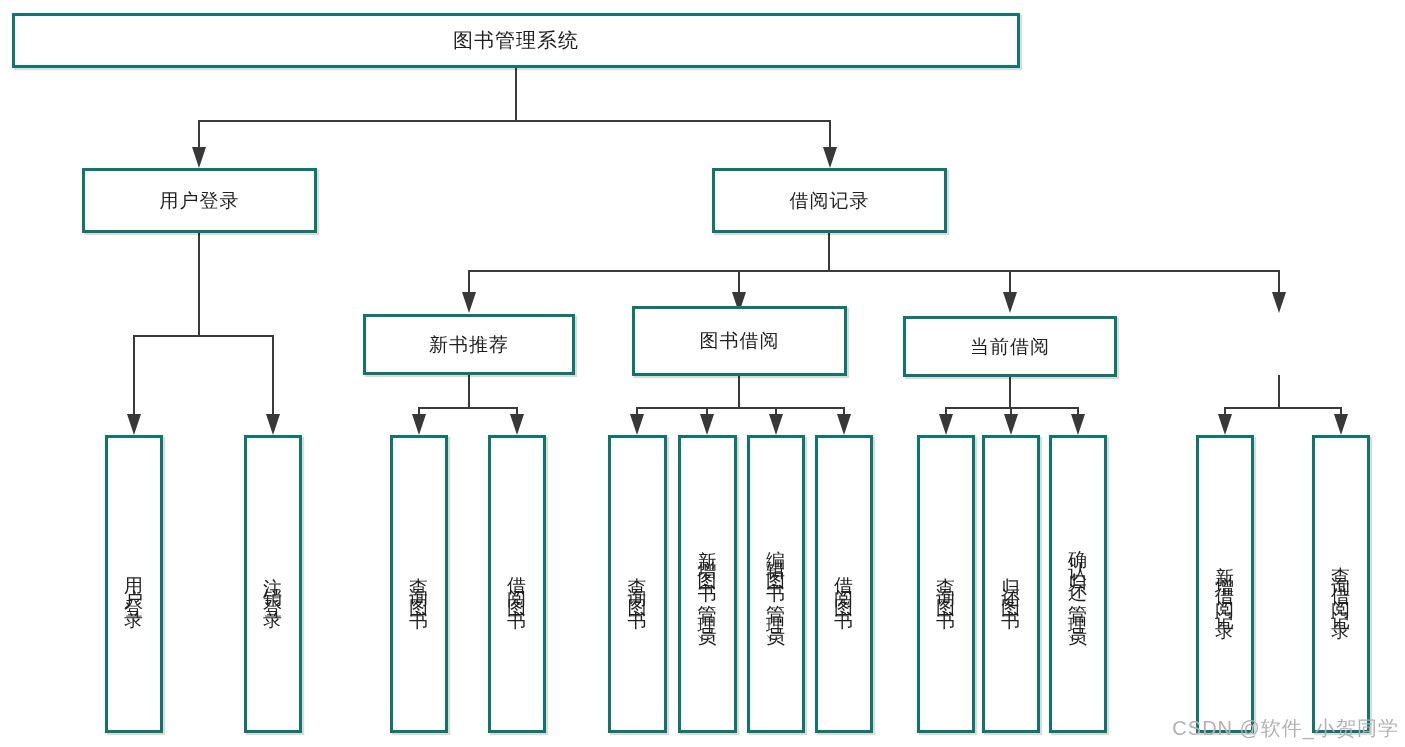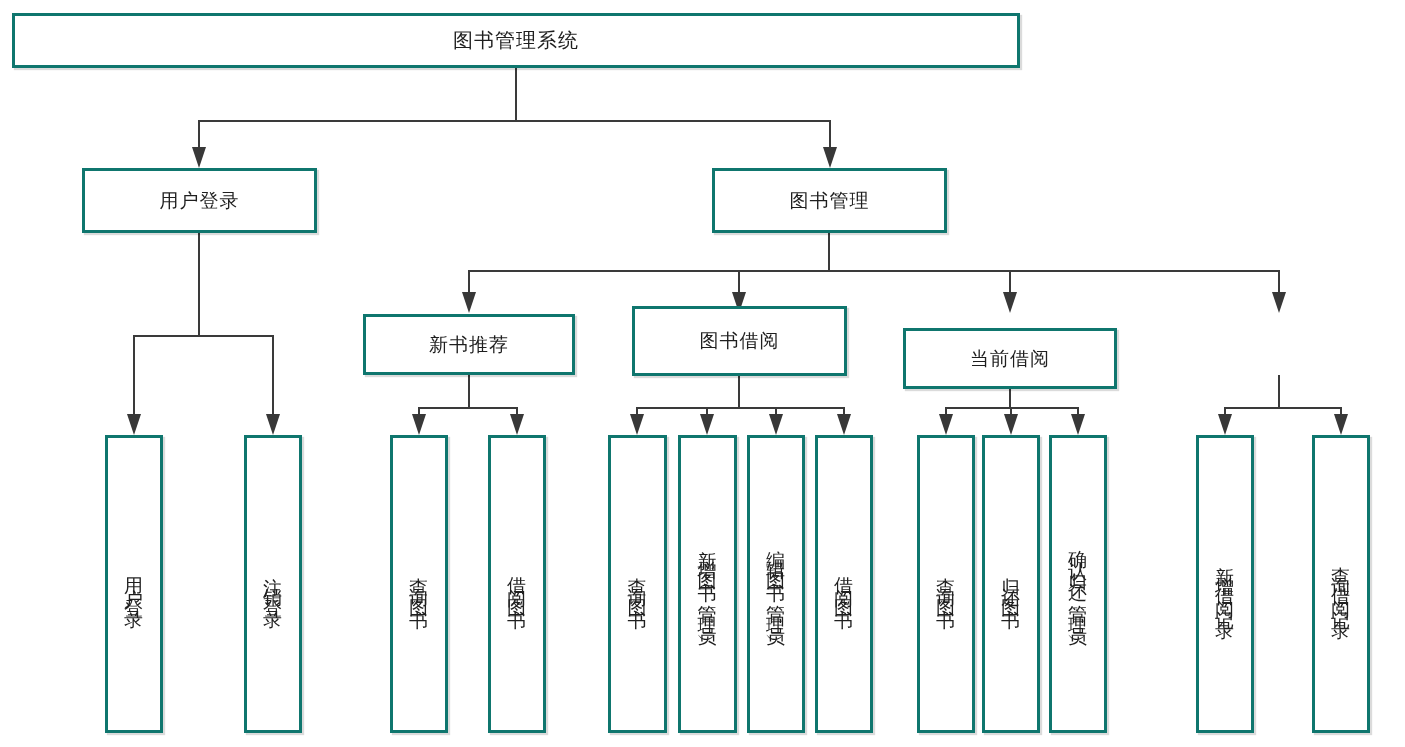--- a/index.html
+++ b/index.html
@@ -133,30 +133,30 @@
   <div class="ah" style="left:1334px;top:414px"></div>
 
   <div class="box hbox rootbox" style="left:12px;top:13px;width:1008px;height:55px">
     <span>图书管理系统</span>
   </div>
 
   <div class="box hbox" style="left:82px;top:168px;width:235px;height:65px">
     <span>用户登录</span>
   </div>
   <div class="box hbox" style="left:712px;top:168px;width:235px;height:65px">
-    <span>图书管理</span>
+    <span>借阅记录</span>
   </div>
 
   <div class="box hbox" style="left:363px;top:314px;width:212px;height:61px">
     <span>新书推荐</span>
   </div>
   <div class="box hbox" style="left:632px;top:306px;width:215px;height:70px">
     <span>图书借阅</span>
   </div>
-  <div class="box hbox" style="left:903px;top:328px;width:214px;height:61px">
+  <div class="box hbox" style="left:903px;top:316px;width:214px;height:61px">
     <span>当前借阅</span>
   </div>
 
   <div class="box vbox" style="left:105px;top:435px;width:58px;height:298px">
     <span>用户登录</span>
   </div>
   <div class="box vbox" style="left:244px;top:435px;width:58px;height:298px">
     <span>注销登录</span>
   </div>
 
@@ -190,14 +190,15 @@
     <span>确认归还（管理员）</span>
   </div>
 
   <div class="box vbox" style="left:1196px;top:435px;width:58px;height:298px">
     <span>新增借阅记录</span>
   </div>
   <div class="box vbox" style="left:1312px;top:435px;width:58px;height:298px">
     <span>查询借阅记录</span>
   </div>
 
+  <div class="watermark">CSDN @软件_小贺同学</div>
 
 </div>
 
 </body></html>

